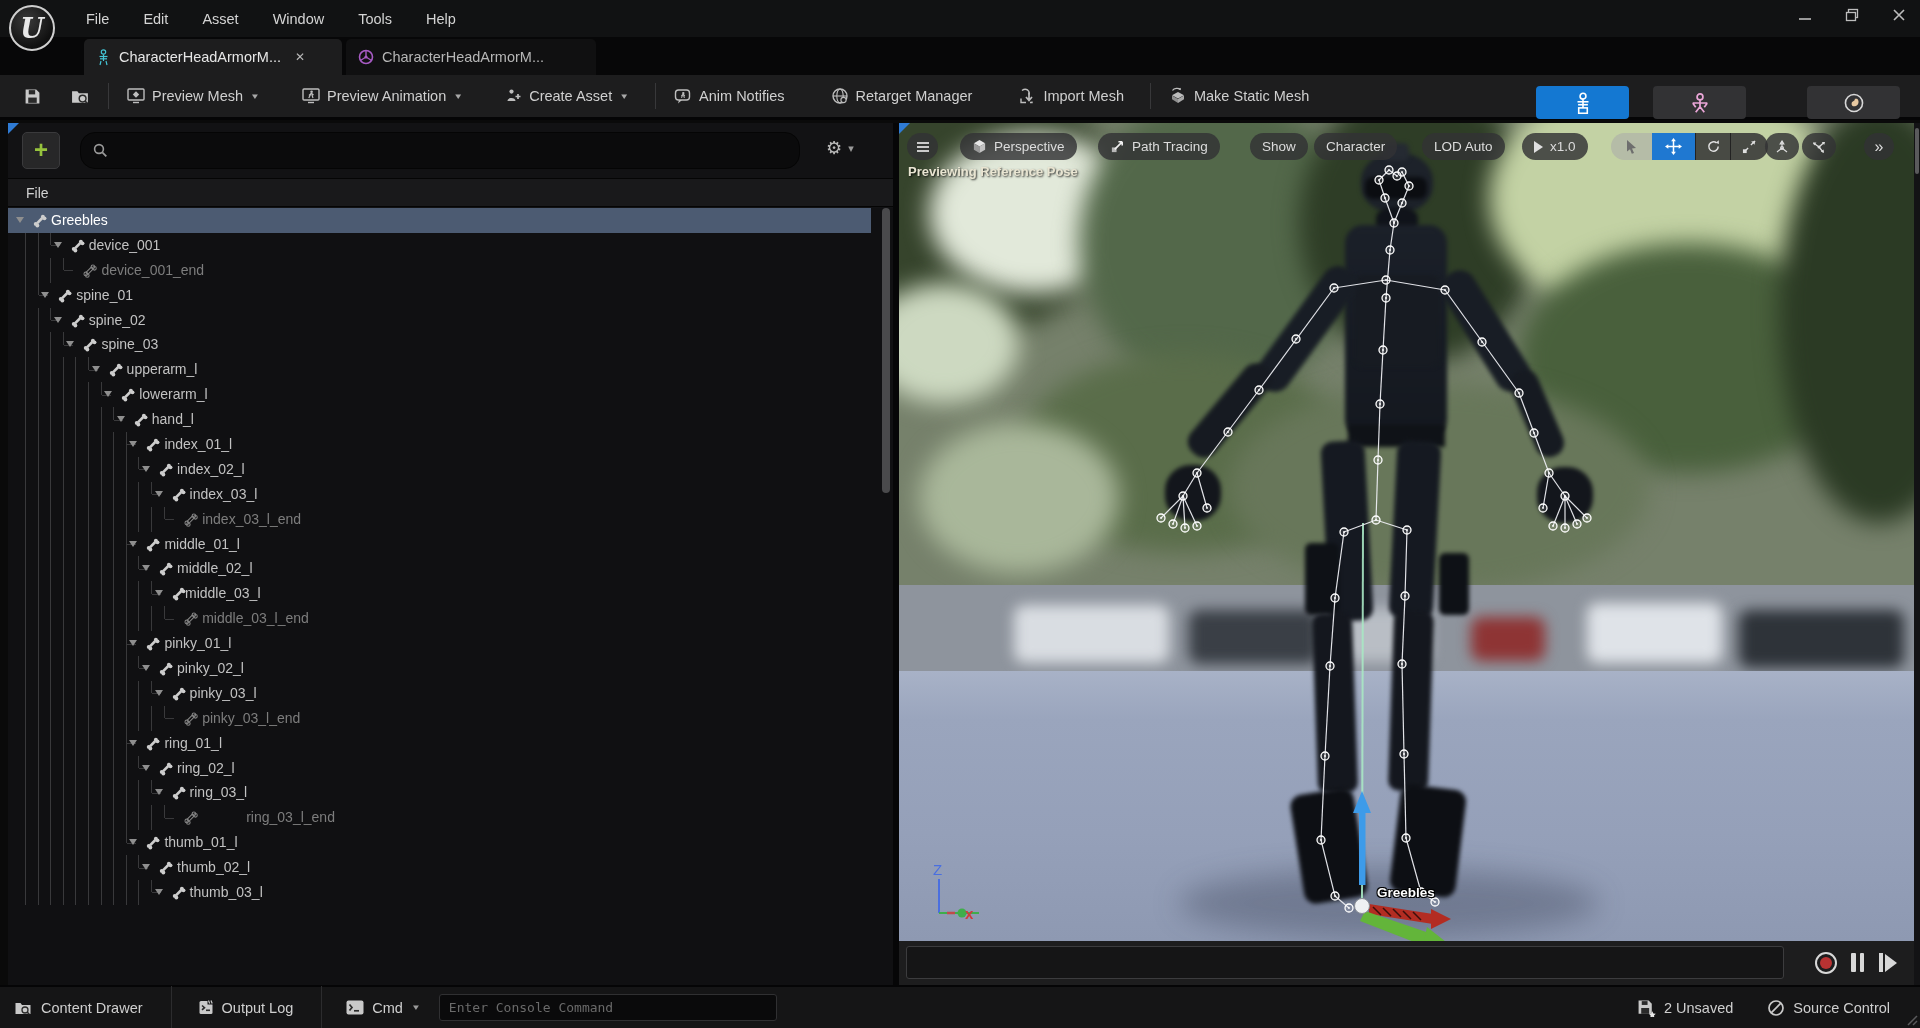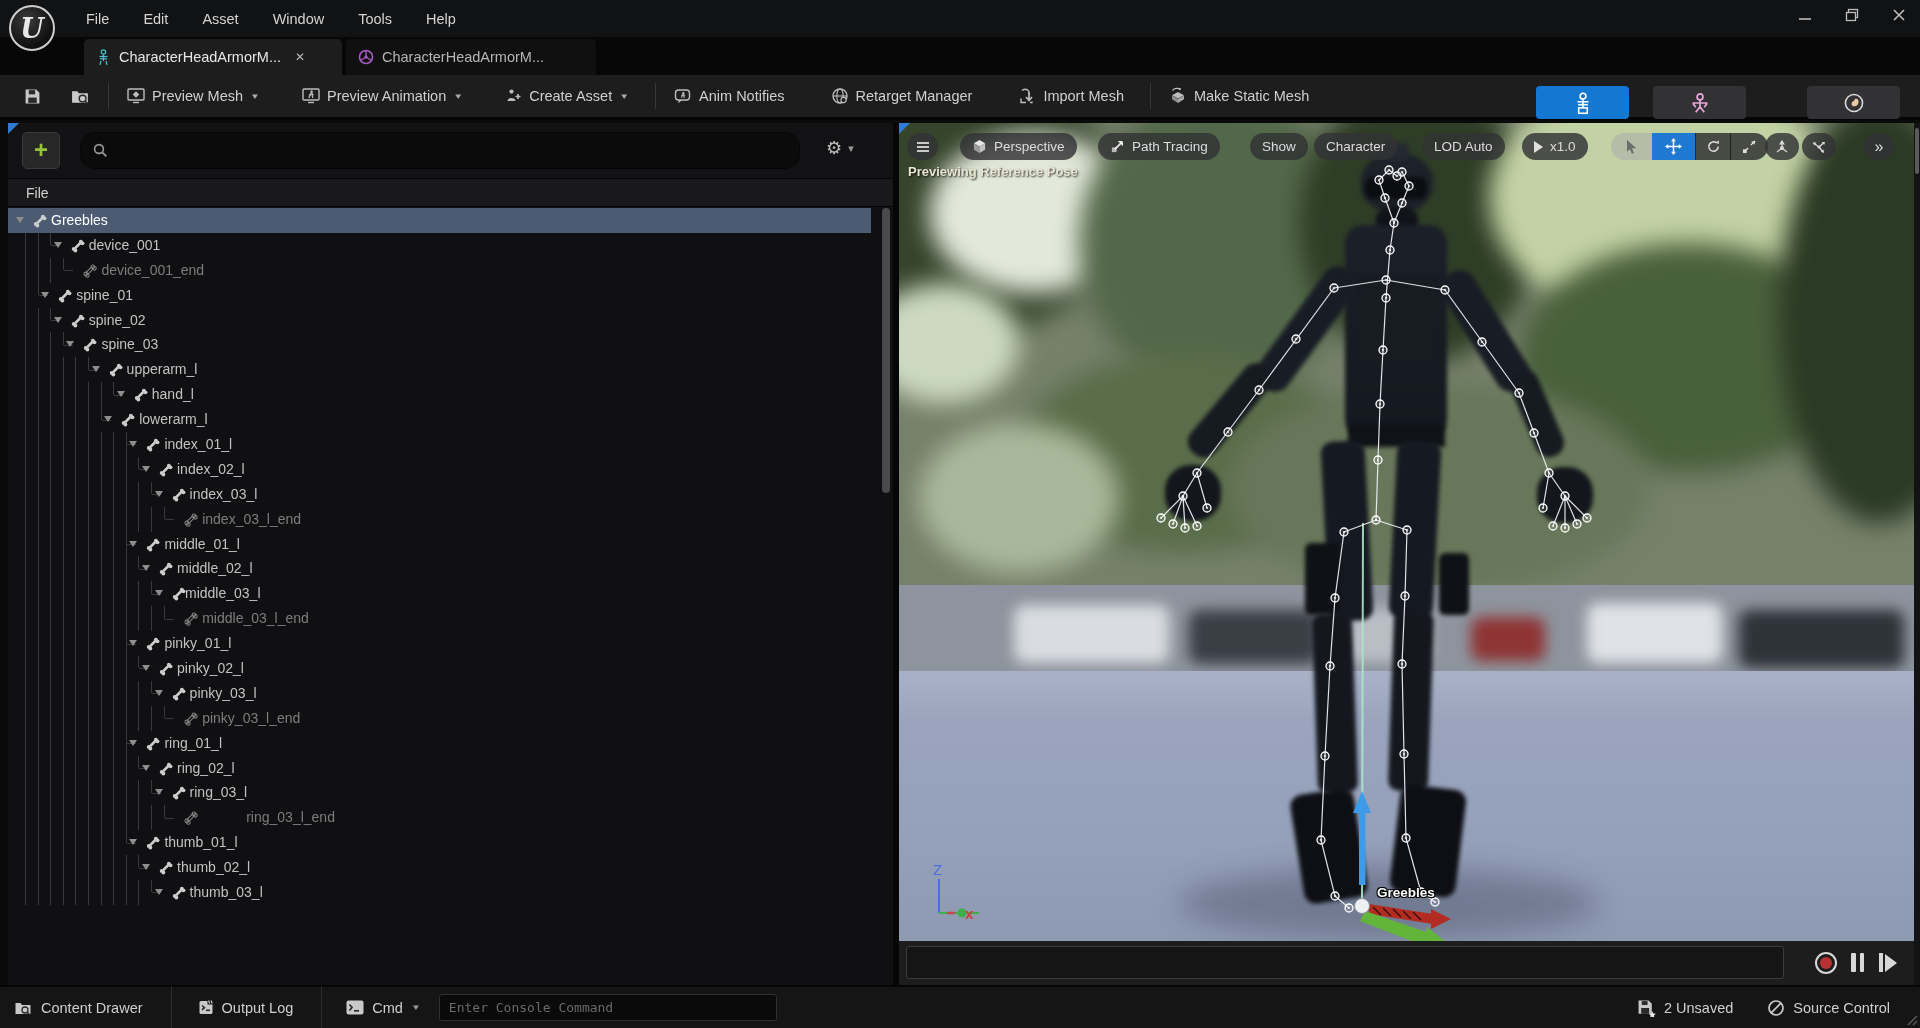--- a/index.html
+++ b/index.html
@@ -435,55 +435,55 @@
           </svg></span>
         <span class="bone-label" style="left: 118.6px;">upperarm_l</span>
       </div>
       <div class="tree-row">
         <div class="guide-v" style="left: 17px;"></div>
         <div class="guide-v" style="left: 29.6px;"></div>
         <div class="guide-v" style="left: 42.2px;"></div>
         <div class="guide-v" style="left: 54.8px;"></div>
         <div class="guide-v" style="left: 67.4px;"></div>
         <div class="guide-v" style="left: 80px;"></div>
+        <div class="guide-h" style="left: 93.6px; width: 9px;"></div>
+        <div class="guide-v half" style="left: 92.6px;"></div>
+        <div class="expander" style="left: 96.2px;"></div>
+        <span class="bone-icon" style="left: 112.2px;"><svg width="15" height="15" viewBox="0 0 16 16">
+            <g fill="#cdcdcd">
+              <circle cx="4" cy="11.6" r="2.1"></circle>
+              <circle cx="5.7" cy="13.3" r="2.1"></circle>
+              <circle cx="11.6" cy="4" r="2.1"></circle>
+              <circle cx="13.3" cy="5.7" r="2.1"></circle>
+              <path d="M4.3 10 L10 4.3 L12 6.3 L6.3 12 Z"></path>
+            </g>
+          </svg></span>
+        <span class="bone-label" style="left: 131.2px;">lowerarm_l</span>
+      </div>
+      <div class="tree-row">
+        <div class="guide-v" style="left: 17px;"></div>
+        <div class="guide-v" style="left: 29.6px;"></div>
+        <div class="guide-v" style="left: 42.2px;"></div>
+        <div class="guide-v" style="left: 54.8px;"></div>
+        <div class="guide-v" style="left: 67.4px;"></div>
+        <div class="guide-v" style="left: 80px;"></div>
         <div class="guide-v" style="left: 92.6px;"></div>
         <div class="guide-h" style="left: 106.2px; width: 9px;"></div>
         <div class="guide-v half" style="left: 105.2px;"></div>
         <div class="expander" style="left: 108.8px;"></div>
         <span class="bone-icon" style="left: 124.8px;"><svg width="15" height="15" viewBox="0 0 16 16">
             <g fill="#cdcdcd">
               <circle cx="4" cy="11.6" r="2.1"></circle>
               <circle cx="5.7" cy="13.3" r="2.1"></circle>
               <circle cx="11.6" cy="4" r="2.1"></circle>
               <circle cx="13.3" cy="5.7" r="2.1"></circle>
               <path d="M4.3 10 L10 4.3 L12 6.3 L6.3 12 Z"></path>
             </g>
           </svg></span>
         <span class="bone-label" style="left: 143.8px;">hand_l</span>
-      </div>
-      <div class="tree-row">
-        <div class="guide-v" style="left: 17px;"></div>
-        <div class="guide-v" style="left: 29.6px;"></div>
-        <div class="guide-v" style="left: 42.2px;"></div>
-        <div class="guide-v" style="left: 54.8px;"></div>
-        <div class="guide-v" style="left: 67.4px;"></div>
-        <div class="guide-v" style="left: 80px;"></div>
-        <div class="guide-h" style="left: 93.6px; width: 9px;"></div>
-        <div class="guide-v half" style="left: 92.6px;"></div>
-        <div class="expander" style="left: 96.2px;"></div>
-        <span class="bone-icon" style="left: 112.2px;"><svg width="15" height="15" viewBox="0 0 16 16">
-            <g fill="#cdcdcd">
-              <circle cx="4" cy="11.6" r="2.1"></circle>
-              <circle cx="5.7" cy="13.3" r="2.1"></circle>
-              <circle cx="11.6" cy="4" r="2.1"></circle>
-              <circle cx="13.3" cy="5.7" r="2.1"></circle>
-              <path d="M4.3 10 L10 4.3 L12 6.3 L6.3 12 Z"></path>
-            </g>
-          </svg></span>
-        <span class="bone-label" style="left: 131.2px;">lowerarm_l</span>
       </div>
       <div class="tree-row">
         <div class="guide-v" style="left: 17px;"></div>
         <div class="guide-v" style="left: 29.6px;"></div>
         <div class="guide-v" style="left: 42.2px;"></div>
         <div class="guide-v" style="left: 54.8px;"></div>
         <div class="guide-v" style="left: 67.4px;"></div>
         <div class="guide-v" style="left: 80px;"></div>
         <div class="guide-v" style="left: 92.6px;"></div>
         <div class="guide-v" style="left: 105.2px;"></div>

